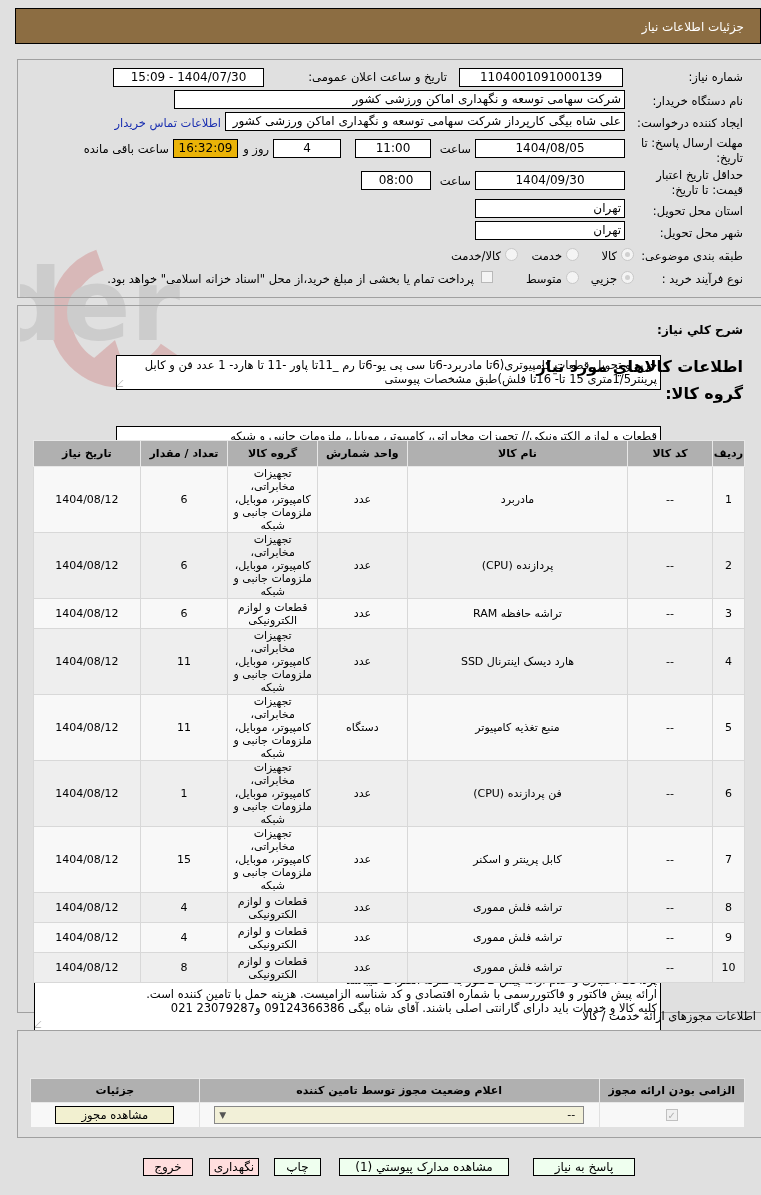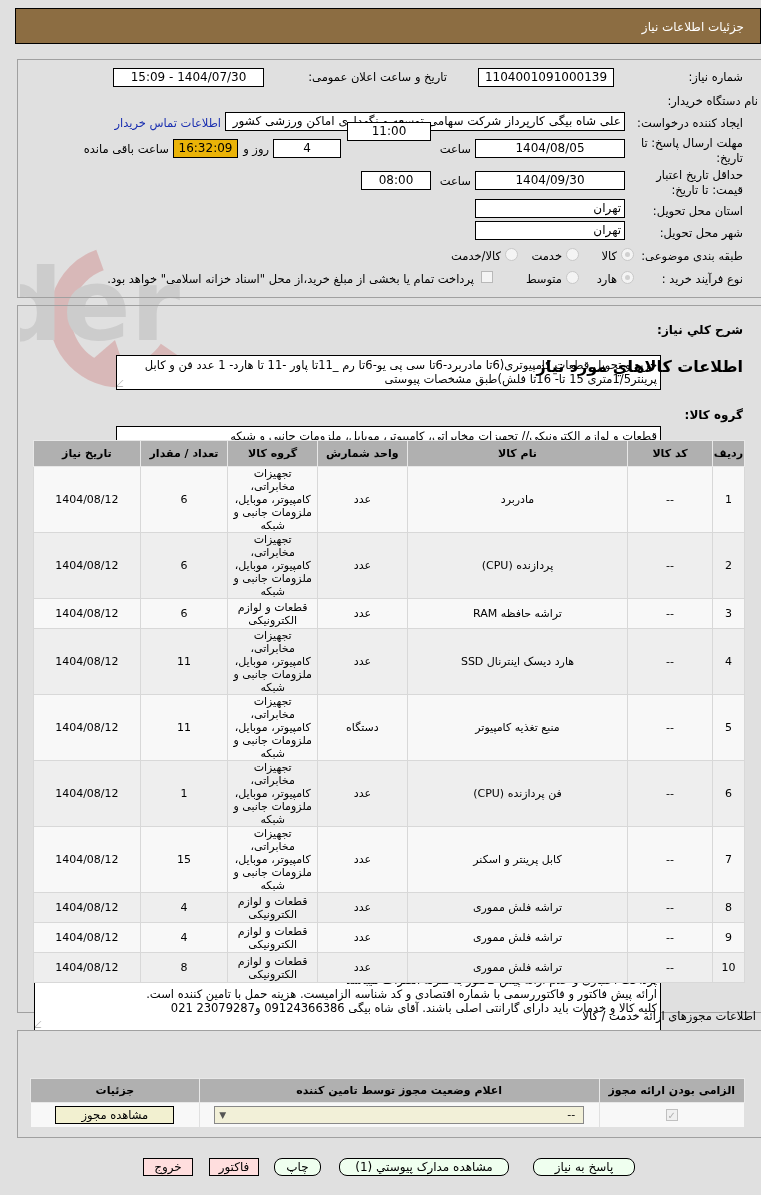--- a/index.html
+++ b/index.html
@@ -31,52 +31,53 @@
   .watermark { position: absolute; left: 20px; top: 220px; width: 560px; height: 170px; pointer-events: none; opacity: .22; }
   table.items { position: absolute; left: 33px; top: 440px; width: 712px; border-collapse: collapse; font-size: 11px; }
   table.items th { background: #b0b0b0; height: 26px; font-weight: bold; border: 1px solid #e8e8e8; font-size: 11px; }
   table.items td { border: 1px solid #d8d8d8; text-align: center; padding: 0 2px; line-height: 13px; }
   table.items tr:nth-child(odd) td { background: #f8f8f8; }
   table.items tr:nth-child(even) td { background: #eeeeee; }
   table.lic { position: absolute; left: 30px; top: 1078px; width: 715px; border-collapse: collapse; }
   table.lic th { background: #b0b0b0; height: 24px; font-weight: bold; font-size: 11px; border: 1px solid #e8e8e8; }
   table.lic td { background: #f8f8f8; height: 25px; border: 1px solid #e0e0e0; text-align: center; }
   .btn { position: absolute; height: 18px; border: 1px solid #000; font-size: 12px; text-align: center; line-height: 16px; white-space: nowrap; }
-  .btn.g { background: #efffef; border-radius: 8px; }
+  .btn.g { background: #efffef; }
   .btn.p { background: #ffdede; }
 </style>
 </head>
 <body>
 
 <div class="header"><span>جزئیات اطلاعات نیاز</span></div>
 <div class="topline"></div>
 
 <svg class="watermark" viewBox="0 0 560 170">
   <path d="M80 40 A60 60 0 1 0 150 130" stroke="#c03030" stroke-width="22" fill="none"></path>
   <path d="M60 150 L110 165 L95 120 Z" fill="#c03030"></path>
   <text x="160" y="120" font-size="100" font-family="DejaVu Sans, sans-serif" font-weight="bold" fill="#888">AriaTender</text>
 </svg>
 
 <div class="panel1">
   <span class="lbl" style="right:18px; top:10px">شماره نیاز:</span>
-  <div class="box" style="right:147px; top:8px; width:136px">1104001091000139</div>
+  <div class="box" style="right:138px; top:8px; width:164px">1104001091000139</div>
   <span class="lbl" style="right:314px; top:10px">تاریخ و ساعت اعلان عمومی:</span>
   <div class="box" style="right:497px; top:8px; width:151px">1404/07/30 - 15:09</div>
 
-  <span class="lbl" style="right:3px; top:34px">نام دستگاه خریدار:</span>
+  <span class="lbl" style="right:18px; top:34px">نام دستگاه خریدار:</span>
+  <div class="box r" style="right:136px; top:30px; width:451px">شرکت سهامی توسعه و نگهداری اماکن ورزشی کشور</div>
 
   <span class="lbl" style="right:18px; top:56px">ایجاد کننده درخواست:</span>
   <div class="box r" style="right:136px; top:52px; width:400px">علی شاه بیگی کارپرداز شرکت سهامی توسعه و نگهداری اماکن ورزشی کشور</div>
   <span class="link" style="right:540px; top:56px">اطلاعات تماس خریدار</span>
 
   <span class="lbl" style="right:18px; top:76px">مهلت ارسال پاسخ: تا</span>
   <span class="lbl" style="right:18px; top:91px">تاریخ:</span>
   <div class="box" style="right:136px; top:79px; width:150px">1404/08/05</div>
   <span class="lbl" style="right:290px; top:82px">ساعت</span>
-  <div class="box" style="right:330px; top:62px; width:84px">11:00</div>
+  <div class="box" style="right:330px; top:79px; width:76px">11:00</div>
   <div class="box" style="right:420px; top:79px; width:68px">4</div>
   <span class="lbl" style="right:492px; top:82px">روز و</span>
   <div class="box beige" style="right:523px; top:79px; width:65px">16:32:09</div>
   <span class="lbl" style="right:592px; top:82px">ساعت باقی مانده</span>
 
   <span class="lbl" style="right:18px; top:108px">حداقل تاریخ اعتبار</span>
   <span class="lbl" style="right:18px; top:123px">قیمت: تا تاریخ:</span>
   <div class="box" style="right:136px; top:111px; width:150px">1404/09/30</div>
   <span class="lbl" style="right:290px; top:114px">ساعت</span>
   <div class="box" style="right:330px; top:111px; width:70px">08:00</div>
@@ -90,32 +91,32 @@
   <span class="lbl" style="right:18px; top:189px">طبقه بندی موضوعی:</span>
   <span class="radio on" style="right:127px; top:188px"></span>
   <span class="lbl" style="right:144px; top:189px">کالا</span>
   <span class="radio" style="right:182px; top:188px"></span>
   <span class="lbl" style="right:199px; top:189px">خدمت</span>
   <span class="radio" style="right:243px; top:188px"></span>
   <span class="lbl" style="right:260px; top:189px">کالا/خدمت</span>
 
   <span class="lbl" style="right:18px; top:212px">نوع فرآیند خرید :</span>
   <span class="radio on" style="right:127px; top:211px"></span>
-  <span class="lbl" style="right:144px; top:212px">هارد</span>
+  <span class="lbl" style="right:144px; top:212px">جزیي</span>
   <span class="radio" style="right:182px; top:211px"></span>
   <span class="lbl" style="right:199px; top:212px">متوسط</span>
   <span class="check" style="right:268px; top:211px"></span>
   <span class="lbl" style="right:287px; top:212px">پرداخت تمام یا بخشی از مبلغ خرید،از محل "اسناد خزانه اسلامی" خواهد بود.</span>
 </div>
 
 <div class="panel2">
   <span class="lbl bold" style="right:18px; top:17px; font-size:12px">شرح کلي نياز:</span>
   <div class="ta" style="right:100px; top:9px; width:545px; height:35px">خرید و تحویل قطعات کامپیوتری(6تا مادربرد-6تا سی پی یو-6تا رم _11تا پاور -11 تا هارد- 1 عدد فن و کابل پرینتر1/5متری 15 تا- 16تا فلش)طبق مشخصات پیوستی</div>
   <span class="lbl bold" style="right:18px; top:51px; font-size:16px">اطلاعات کالاهاي مورد نياز</span>
-  <span class="lbl bold" style="right:18px; top:102px; font-size:12px">گروه کالا:</span>
+  <span class="lbl bold" style="right:18px; top:78px; font-size:16px">گروه کالا:</span>
   <div class="ta" style="right:100px; top:80px; width:545px; height:28px">قطعات و لوازم الکترونیکی// تجهیزات مخابراتی، کامپیوتر، موبایل، ملزومات جانبی و شبکه</div>
 
   <span class="lbl bold" style="right:18px; top:640px; font-size:12px">توضیحات</span>
   <span class="lbl bold" style="right:18px; top:656px; font-size:12px">خریدار:</span>
   <div class="ta" style="right:100px; top:624px; width:627px; height:61px">پرداخت اعتباری و عدم ارائه پیش فاکتور به منزله انصراف میباشد
 ارائه پیش فاکتور و فاکتوررسمی با شماره اقتصادی و کد شناسه الزامیست. هزینه حمل با تامین کننده است.
 کلیه کالا و خدمات باید دارای گارانتی اصلی باشند. آقای شاه بیگی 09124366386 و23079287 021</div>
 </div>
 
 <table class="items">
@@ -249,14 +250,14 @@
       <td>
         <div style="margin:0 auto; width:119px; height:18px; border:1px solid #000; background:#f2f0d0; line-height:16px; font-size:11.5px">مشاهده مجوز</div>
       </td>
     </tr>
   </tbody>
 </table>
 
 <div class="btn g" style="left:533px; top:1158px; width:102px">پاسخ به نیاز</div>
 <div class="btn g" style="left:339px; top:1158px; width:170px">مشاهده مدارک پیوستي (1)</div>
 <div class="btn g" style="left:274px; top:1158px; width:47px">چاپ</div>
-<div class="btn p" style="left:209px; top:1158px; width:50px">فاکتور</div>
+<div class="btn p" style="left:209px; top:1158px; width:50px">نگهداری</div>
 <div class="btn p" style="left:143px; top:1158px; width:50px">خروج</div>
 
 </body></html>

